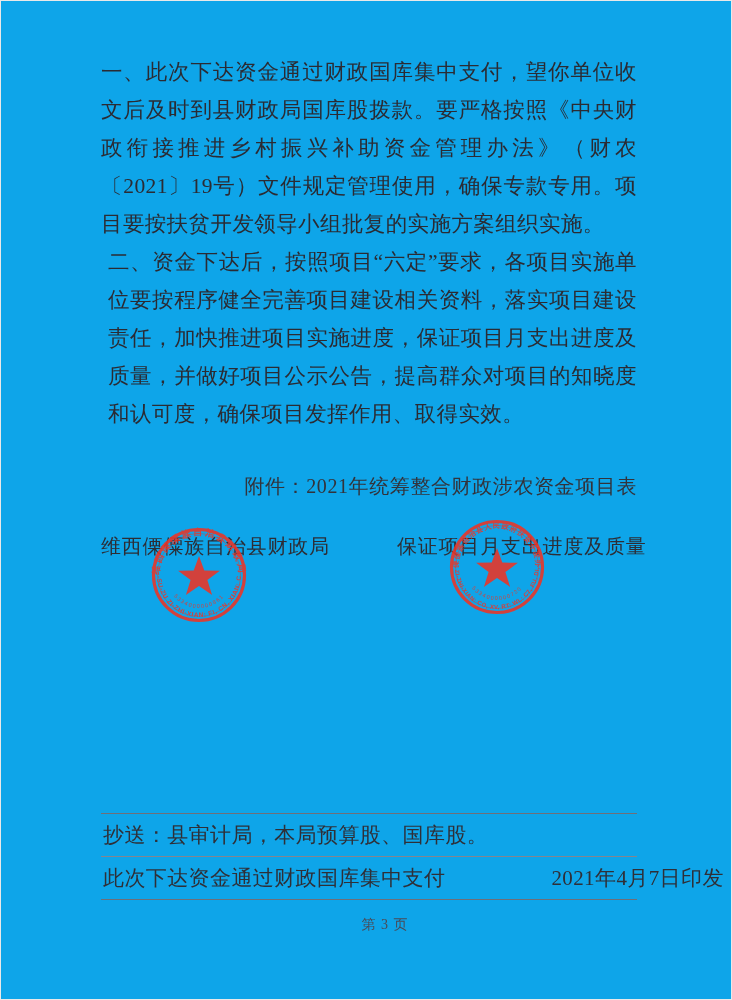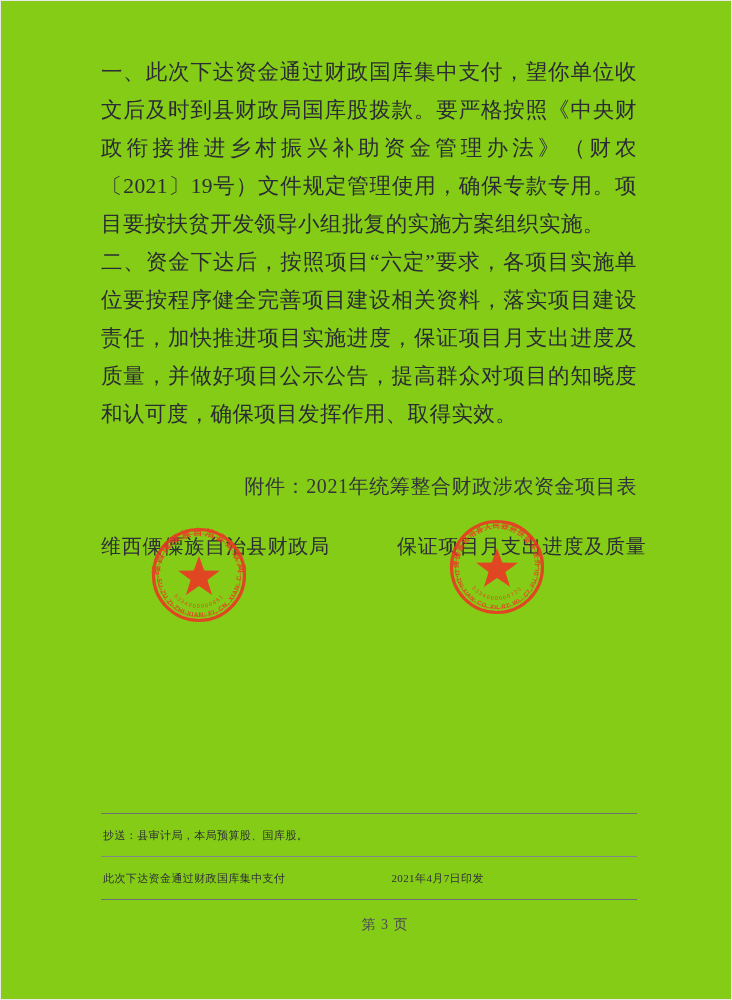--- a/index.html
+++ b/index.html
@@ -7,21 +7,21 @@
     padding: 0;
     background: #ffffff;
   }
   body {
     font-family: "Liberation Serif", "DejaVu Serif", serif;
   }
   .page {
     position: relative;
     width: 732px;
     height: 1000px;
-    background: #84cc16;
+    background: #0ea5e9;
     box-sizing: border-box;
     border: 1px solid #e9e9e9;
     overflow: hidden;
   }
   .content {
     position: absolute;
     left: 100px;
     top: 52px;
     width: 536px;
   }
@@ -31,21 +31,21 @@
     font-size: 21.5px;
     line-height: 38px;
     color: #2b2b33;
     text-align: justify;
     text-justify: inter-ideograph;
     letter-spacing: 0.4px;
     margin: 0;
     text-indent: 0;
     font-family: "Liberation Serif", "DejaVu Serif", serif;
   }
-  .para + .para { margin-top: 0px; }
+  .para + .para { margin-top: 0px; margin-left: 7px; }
 
   
   .attachment {
     margin-top: 36px;
     font-size: 20px;
     line-height: 34px;
     color: #33333b;
     padding-left: 44px;
     letter-spacing: 0.6px;
     text-align: right;
@@ -88,21 +88,21 @@
     top: 812px;
     width: 536px;
   }
   .rule {
     height: 0;
     border-top: 1.5px solid #6f6f78;
     width: 100%;
   }
   .rule.thin { border-top: 1.2px solid #85858d; }
   .footer-row {
-    font-size: 11px;
+    font-size: 21px;
     line-height: 20px;
     color: #2f2f37;
     padding: 11px 2px 11px 2px;
     letter-spacing: 0.4px;
     display: flex;
     align-items: baseline;
   }
   .footer-row .left { flex: 0 0 auto; }
   .footer-row .right { margin-left: 106px; flex: 0 0 auto; }
 

